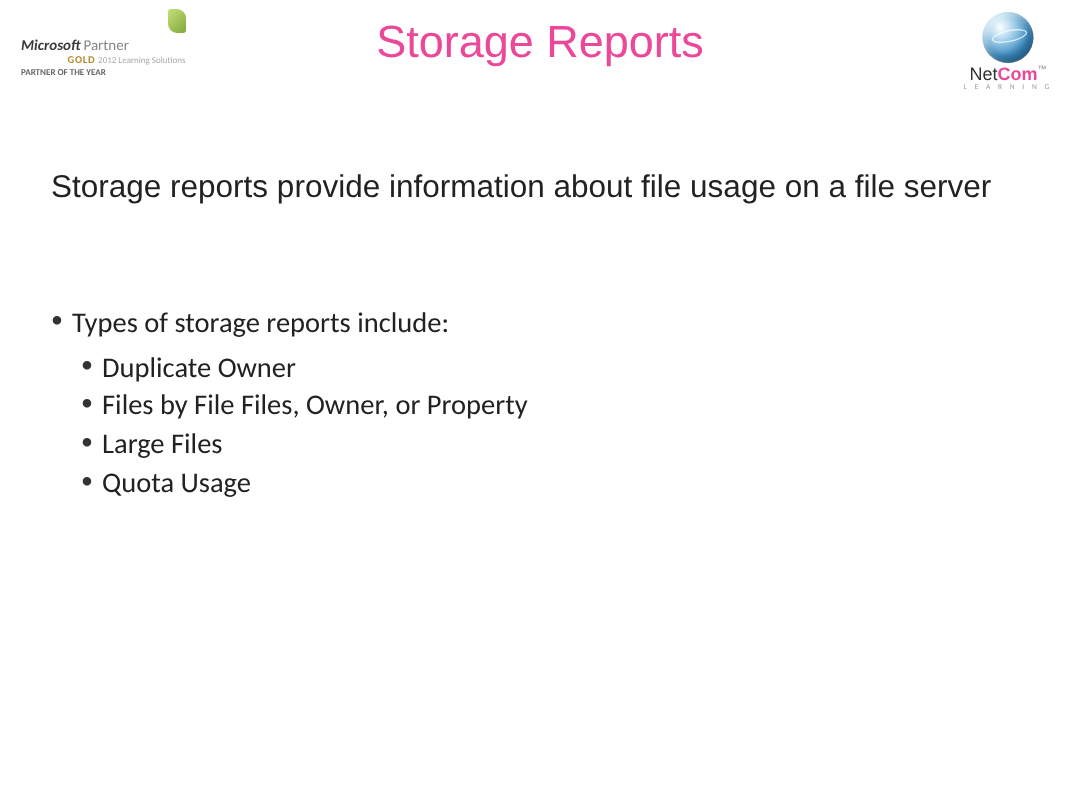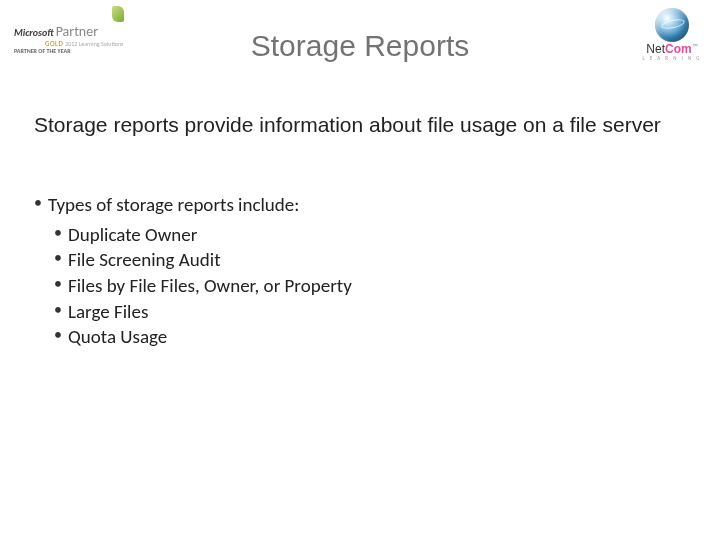--- a/index.html
+++ b/index.html
@@ -28,29 +28,29 @@
     left: 14px;
     width: 110px;
   }
   .logo-left .ms {
     font-weight: bold;
     font-style: italic;
     font-size: 10px;
     color: #3a3a3a;
   }
   .logo-left .partner {
-    font-size: 14px;
+    font-size: 10px;
     color: #888;
     margin-left: 2px;
   }
   .logo-left .gold {
     color: #b58a2e;
     font-size: 7px;
     letter-spacing: 0.5px;
-    font-weight: normal;
+    font-weight: bold;
     padding-left: 31px;
   }
   .logo-left .sub {
     font-size: 6px;
     color: #aaa;
   }
   .logo-left .award {
     width: 12px;
     height: 16px;
     background: linear-gradient(135deg,#c7e07a,#7fa83a);
@@ -87,27 +87,27 @@
     color: #333;
   }
   .logo-right .brand .half { color: #ec4899; font-weight: bold; }
   .logo-right .tag {
     font-size: 5px;
     letter-spacing: 2px;
     color: #999;
   }
   .title {
     position: absolute;
-    top: 29px;
+    top: 12px;
     left: 0;
     width: 100%;
     text-align: center;
     font-family: "Segoe UI Light", "Segoe UI", Arial, sans-serif;
     font-size: 30px;
-    color: #737373;
+    color: #ec4899;
     font-weight: 400;
   }
   .lead {
     position: absolute;
     top: 112px;
     left: 34px;
     right: 50px;
     font-family: "Segoe UI Light", "Segoe UI", Arial, sans-serif;
     font-size: 21px;
     color: #222;
@@ -119,20 +119,21 @@
     top: 192px;
     left: 34px;
     right: 40px;
     font-size: 19px;
     line-height: 1.35;
   }
   .b1 {
     position: relative;
     padding-left: 14px;
     margin-bottom: 4px;
+    margin-top: 11px;
   }
   .b1::before {
     content: "•";
     position: absolute;
     left: 0;
     top: 0;
     color: #333;
     font-size: 16px;
   }
   .b2 {
@@ -172,19 +173,18 @@
     <div class="tag">L E A R N I N G</div>
   </div>
 
   <div class="title">Storage Reports</div>
 
   <div class="lead">Storage reports provide information about file usage on a file server</div>
 
   <div class="body">
     <div class="b1">Types of storage reports include:</div>
     <div class="b2">Duplicate Owner</div>
-    <div class="b2">File Screening Audit</div>
     <div class="b2">Files by File Files, Owner, or Property</div>
     <div class="b2">Large Files</div>
     <div class="b2">Quota Usage</div>
   </div>
 
 </div>
 
 </body></html>

